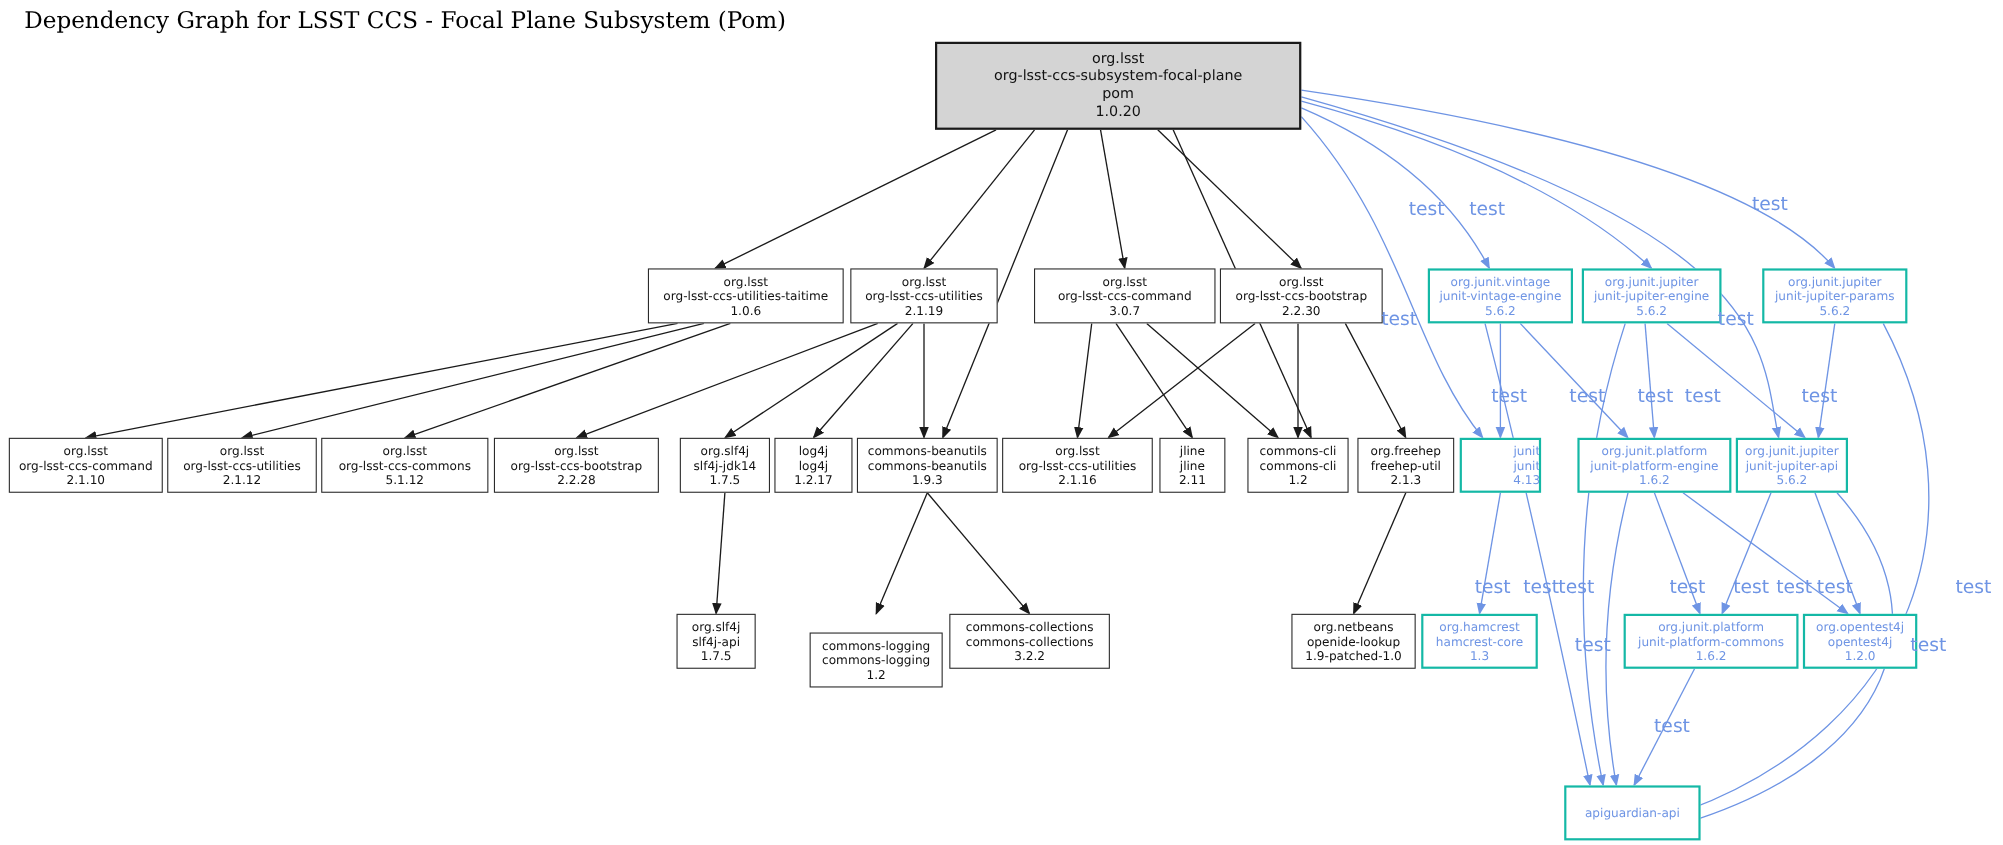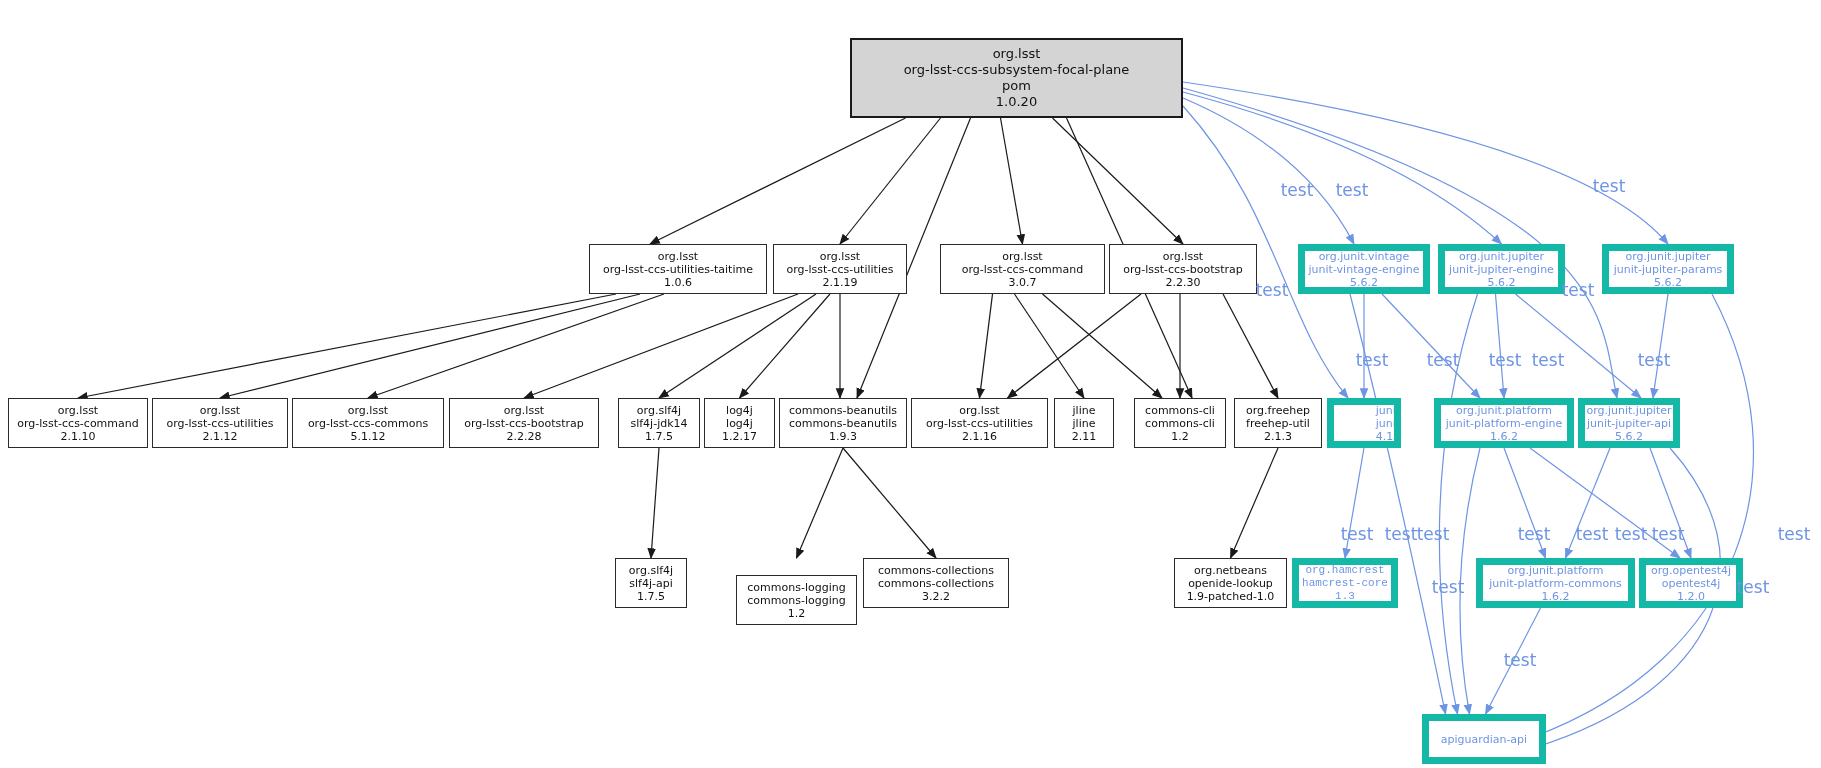--- a/index.html
+++ b/index.html
@@ -5,29 +5,30 @@
   html,body{margin:0;padding:0;background:#ffffff;}
   #stage{position:relative;width:1821px;height:768px;background:#ffffff;overflow:hidden;
          font-family:"DejaVu Sans","Liberation Sans",sans-serif;}
   #graph-title{position:absolute;left:22px;top:6px;font-family:"DejaVu Serif","Liberation Serif",serif;
          font-size:21px;color:#000;white-space:nowrap;}
   #edge-layer{position:absolute;left:0;top:0;}
   .gnode{position:absolute;box-sizing:border-box;background:#fff;border:1px solid #2b2b2b;
          display:flex;flex-direction:column;justify-content:center;align-items:center;
          text-align:center;font-size:11px;line-height:13px;color:#111;overflow:hidden;}
   .gnode.root{background:#d4d4d4;border:2px solid #1a1a1a;font-size:13px;line-height:16px;}
-  .gnode.test{border:7px solid #14b8a6;color:#6e94e4;}
+  .gnode.test{border:2px solid #14b8a6;color:#6e94e4;}
   .gnode div{white-space:nowrap;}
   .elabel{position:absolute;font-size:17px;color:#6e94e4;transform:translate(-50%,-50%);
           white-space:nowrap;}
 </style>
 </head>
 <body>
 
 <div id="stage">
+  <div id="graph-title">Dependency Graph for LSST CCS - Focal Plane Subsystem (Pom)</div>
   <svg id="edge-layer" width="1821" height="768" viewBox="0 0 1821 768">
     <defs>
       <marker id="arrow-black" viewBox="0 0 10 10" refX="9" refY="5" markerWidth="9" markerHeight="9" orient="auto-start-reverse">
         <path d="M0,1 L10,5 L0,9 z" fill="#1a1a1a"></path>
       </marker>
       <marker id="arrow-blue" viewBox="0 0 10 10" refX="9" refY="5" markerWidth="9" markerHeight="9" orient="auto-start-reverse">
         <path d="M0,1 L10,5 L0,9 z" fill="#6e94e4"></path>
       </marker>
     </defs>
     <g id="edges">
@@ -202,21 +203,21 @@
       <div class="gnode" style="left: 863px; top: 558px; width: 146px; height: 50px;">
         <div>commons-collections</div>
         <div>commons-collections</div>
         <div>3.2.2</div>
       </div>
       <div class="gnode" style="left: 1174px; top: 558px; width: 113px; height: 50px;">
         <div>org.netbeans</div>
         <div>openide-lookup</div>
         <div>1.9-patched-1.0</div>
       </div>
-      <div class="gnode test" style="left: 1292px; top: 558px; width: 106px; height: 50px; font-family: Liberation Mono, monospace;">
+      <div class="gnode test" style="left: 1292px; top: 558px; width: 106px; height: 50px;">
         <div>org.hamcrest</div>
         <div>hamcrest-core</div>
         <div>1.3</div>
       </div>
       <div class="gnode test" style="left: 1476px; top: 558px; width: 159px; height: 50px;">
         <div>org.junit.platform</div>
         <div>junit-platform-commons</div>
         <div>1.6.2</div>
       </div>
       <div class="gnode test" style="left: 1639px; top: 558px; width: 104px; height: 50px;">

